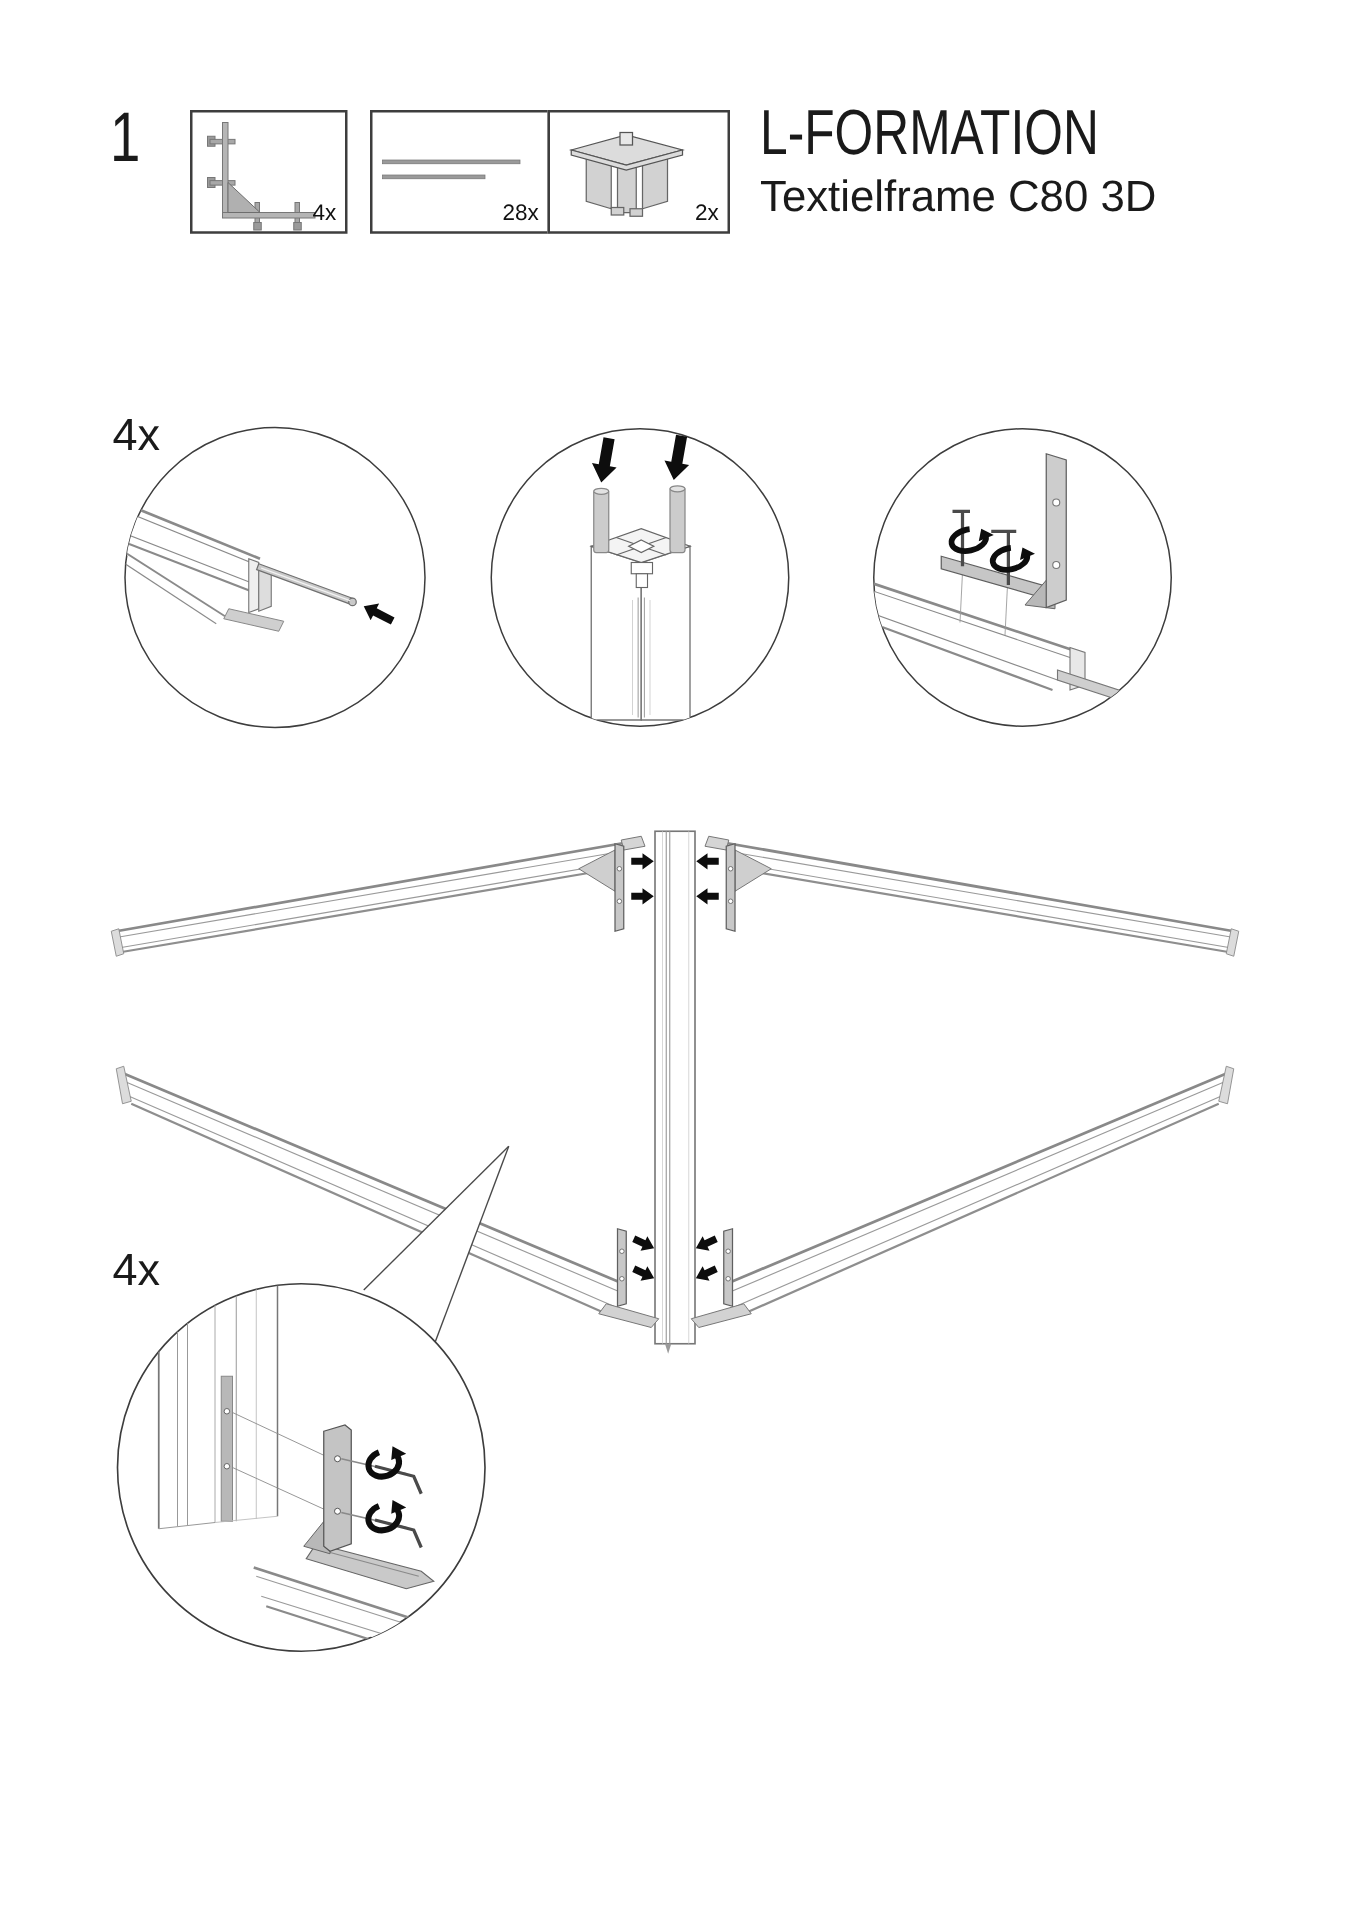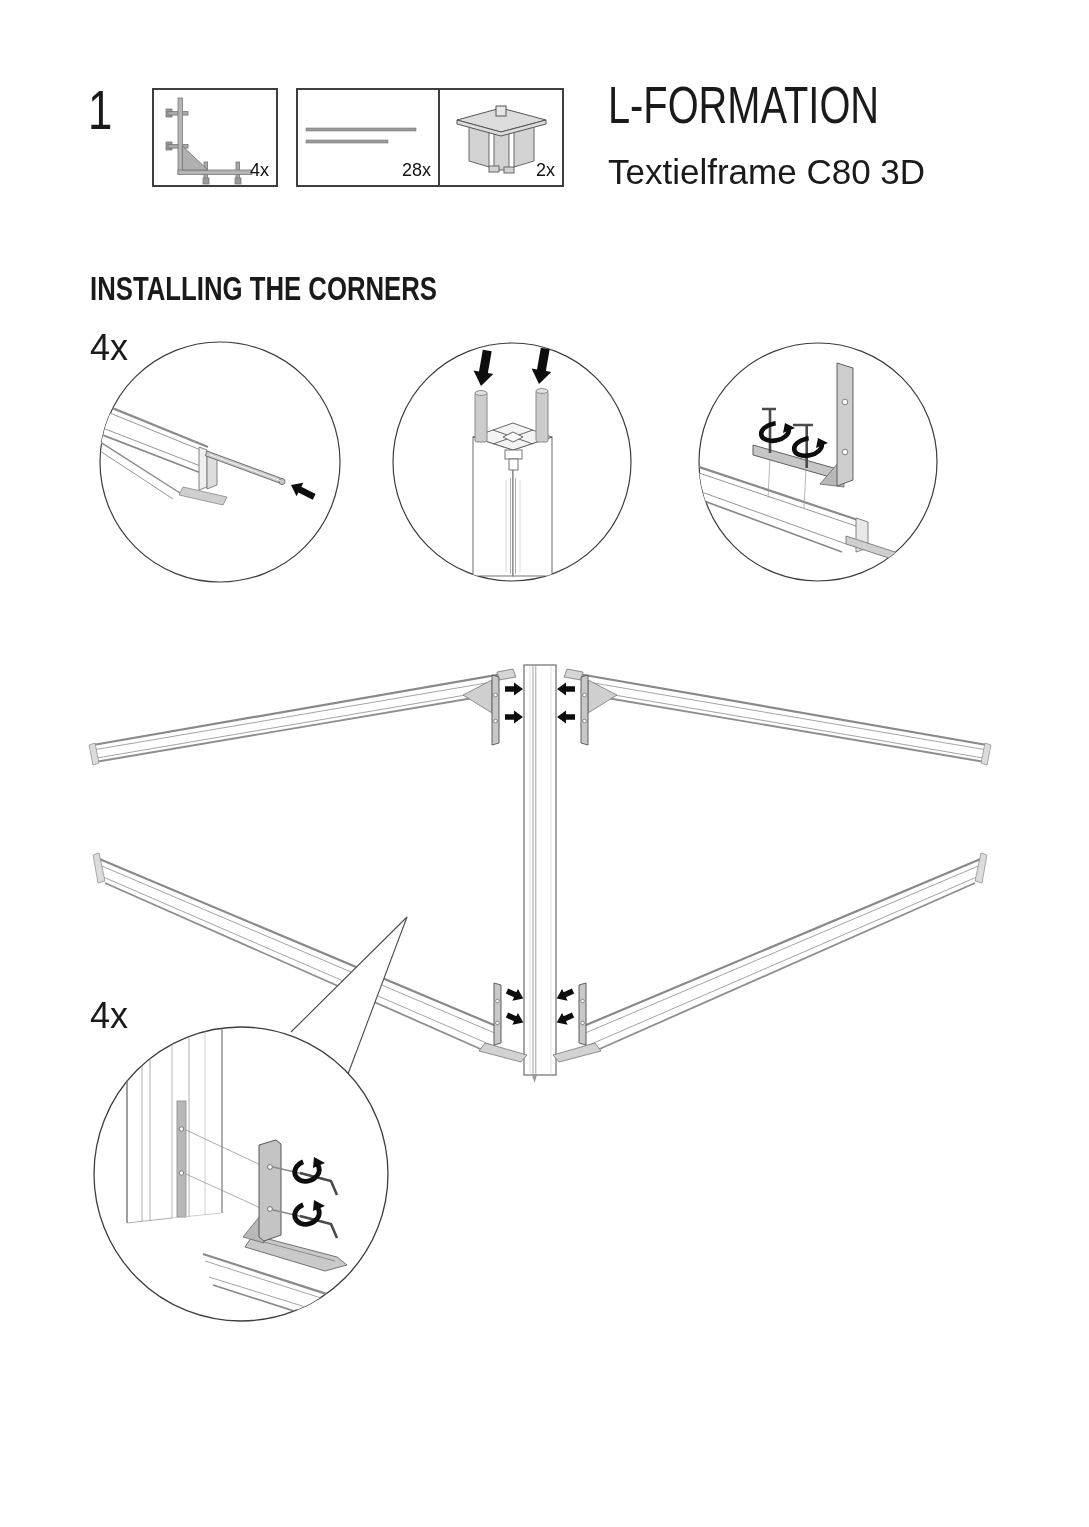--- a/index.html
+++ b/index.html
@@ -9,21 +9,21 @@
     margin:0 auto;
   }
   .abs{position:absolute;}
   .condensed{display:inline-block;transform:scaleX(0.78);transform-origin:0 0;white-space:nowrap;}
   .step-number{left:88px;top:82px;font-size:56px;font-weight:500;line-height:1;z-index:2;}
   .part-box{border:2px solid #3e3e3e;background:#fff;box-sizing:border-box;z-index:2;}
   .part-box svg{position:absolute;left:0;top:0;}
   .part-count{position:absolute;right:7px;bottom:4px;font-size:18px;color:#111;}
   .title-block{left:608px;top:80px;z-index:2;}
   .doc-title{font-size:51px;font-weight:normal;line-height:1.0;letter-spacing:0px;}
-  .doc-subtitle{font-size:35px;font-weight:400;margin-top:23px;line-height:1.0;}
+  .doc-subtitle{font-size:35px;font-weight:400;margin-top:9px;line-height:1.0;}
   .section-heading{left:90px;top:270px;font-size:33px;font-weight:bold;z-index:2;}
   .qty{font-size:36px;font-weight:400;z-index:6;line-height:1;}
   .qty-top{left:90px;top:330px;}
   .qty-bottom{left:90px;top:998px;}
   .svg-layer{position:absolute;}
   .z1{z-index:1}.z3{z-index:3}
 </style>
 </head>
 <body>
 
@@ -53,21 +53,21 @@
   </div>
 
   <div class="abs part-box" style="left:296px;top:88px;width:144px;height:99px;">
     <svg width="122" height="95" viewBox="0 0 122 95">
       <rect x="8" y="38" width="110" height="3" fill="#9a9a9a" stroke="#777" stroke-width="0.6"></rect>
       <rect x="8" y="50" width="82" height="3" fill="#9a9a9a" stroke="#777" stroke-width="0.6"></rect>
     </svg>
     <span class="part-count">28x</span>
   </div>
 
-  <div class="abs part-box" style="left:438px;top:88px;width:126px;height:99px;">
+  <div class="abs part-box" style="left:438px;top:88px;width:146px;height:99px;">
     <svg width="122" height="95" viewBox="0 0 122 95">
       <g fill="#d2d2d2" stroke="#666" stroke-width="1">
         <polygon points="29,36 49,42 49,77 29,71"></polygon>
         <polygon points="94,36 74,42 74,77 94,71"></polygon>
         <polygon points="54,38 69,38 69,80 54,80"></polygon>
         <rect x="49" y="76" width="10" height="6"></rect>
         <rect x="64" y="77" width="10" height="6"></rect>
       </g>
       <g fill="#dcdcdc" stroke="#555" stroke-width="1">
         <polygon points="17,30 61,18 106,30 61,42"></polygon>
@@ -76,23 +76,20 @@
       <rect x="56" y="16" width="10" height="10" fill="#e8e8e8" stroke="#555" stroke-width="1"></rect>
     </svg>
     <span class="part-count">2x</span>
   </div>
 
   <div class="abs title-block">
     <div class="doc-title"><span class="condensed">L-FORMATION</span></div>
     <div class="doc-subtitle">Textielframe C80 3D</div>
   </div>
 
-  <div class="abs section-heading">
-    <span class="condensed">INSTALLING THE CORNERS</span>
-  </div>
 
   <div class="abs qty qty-top">4x</div>
   <div class="abs qty qty-bottom">4x</div>
 
   <svg class="svg-layer z1" style="left:95px;top:337px;" width="250" height="250" viewBox="0 0 250 250">
     <defs>
         <clipPath id="c1clip">
           <circle cx="125" cy="125" r="120"></circle>
         </clipPath>
       </defs>

